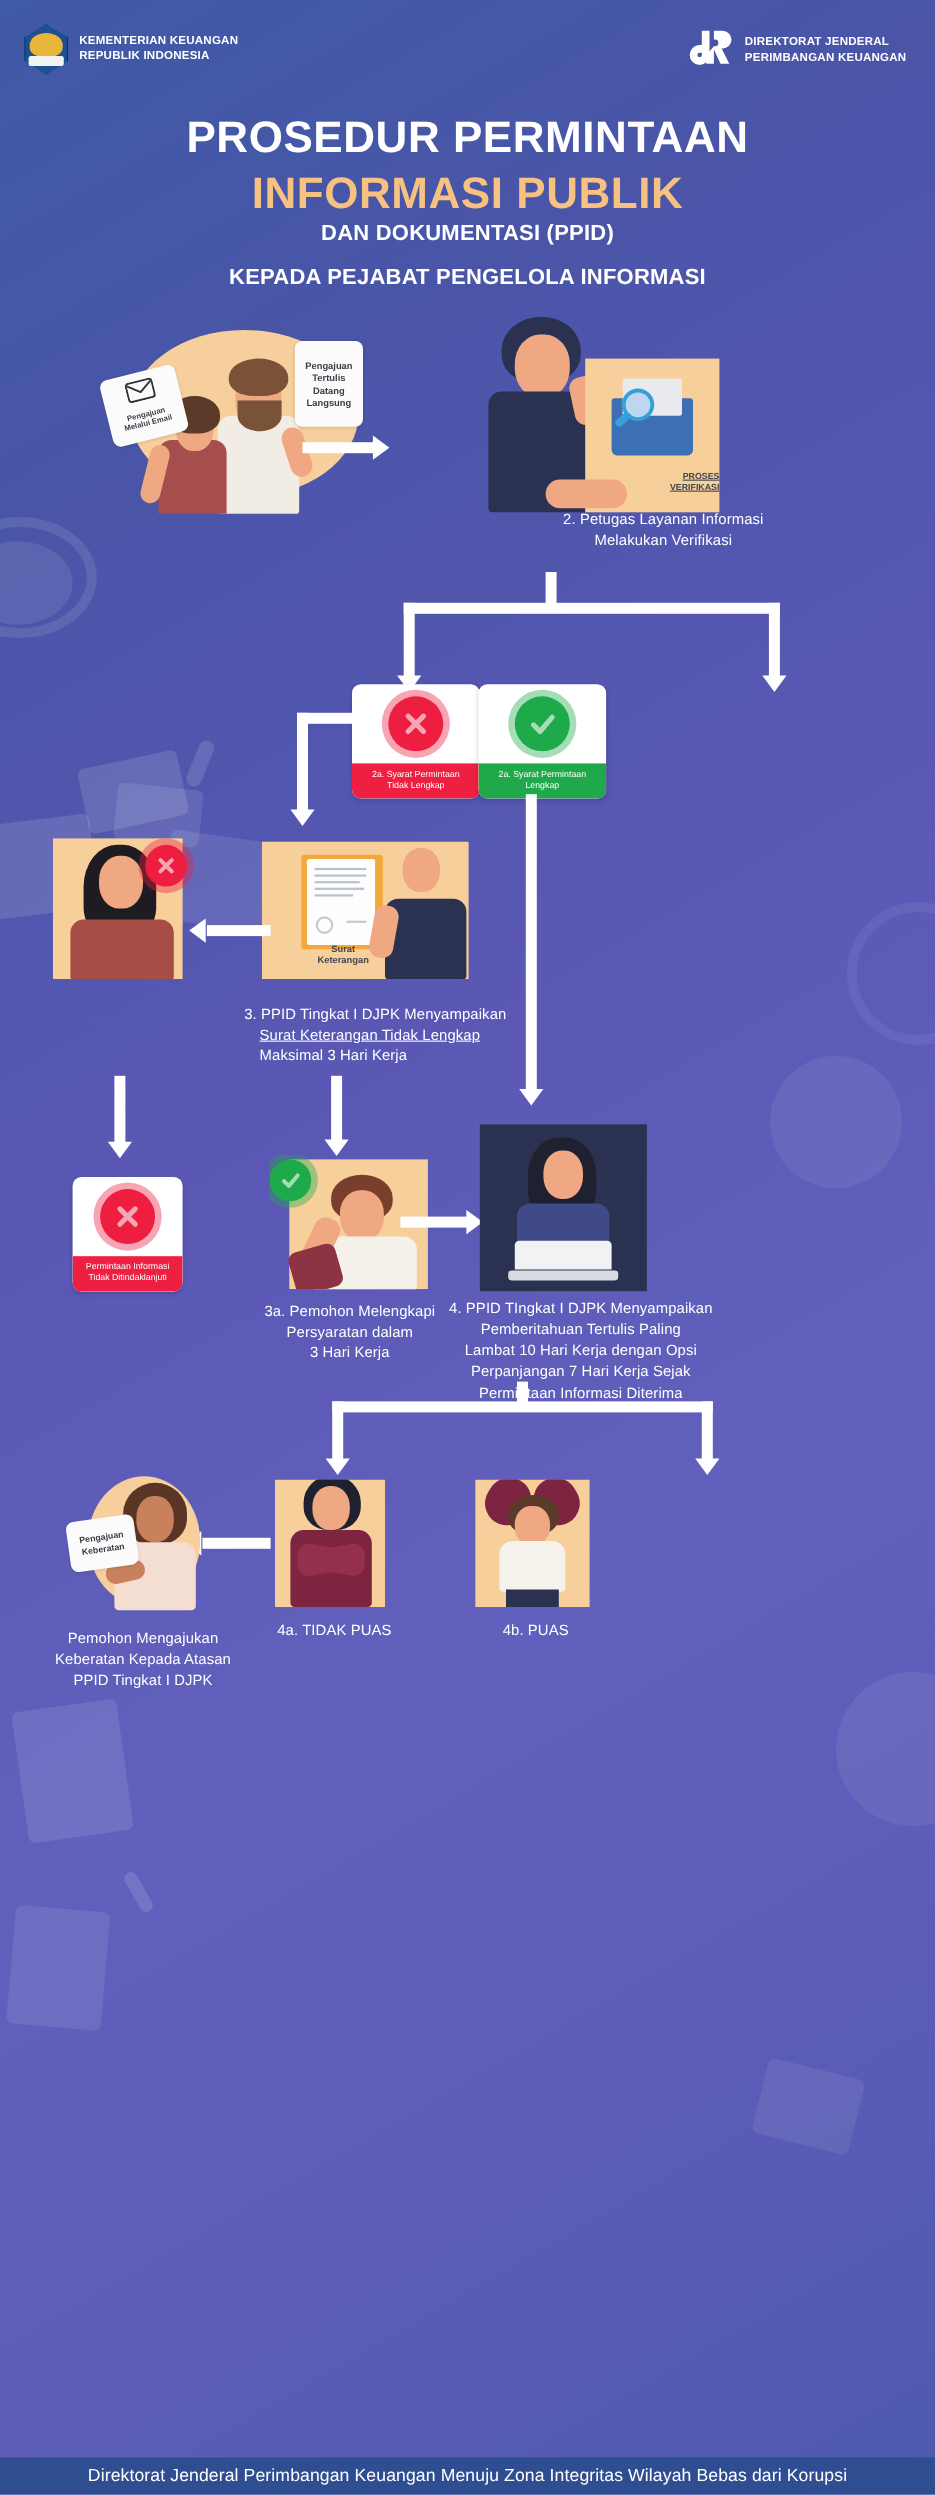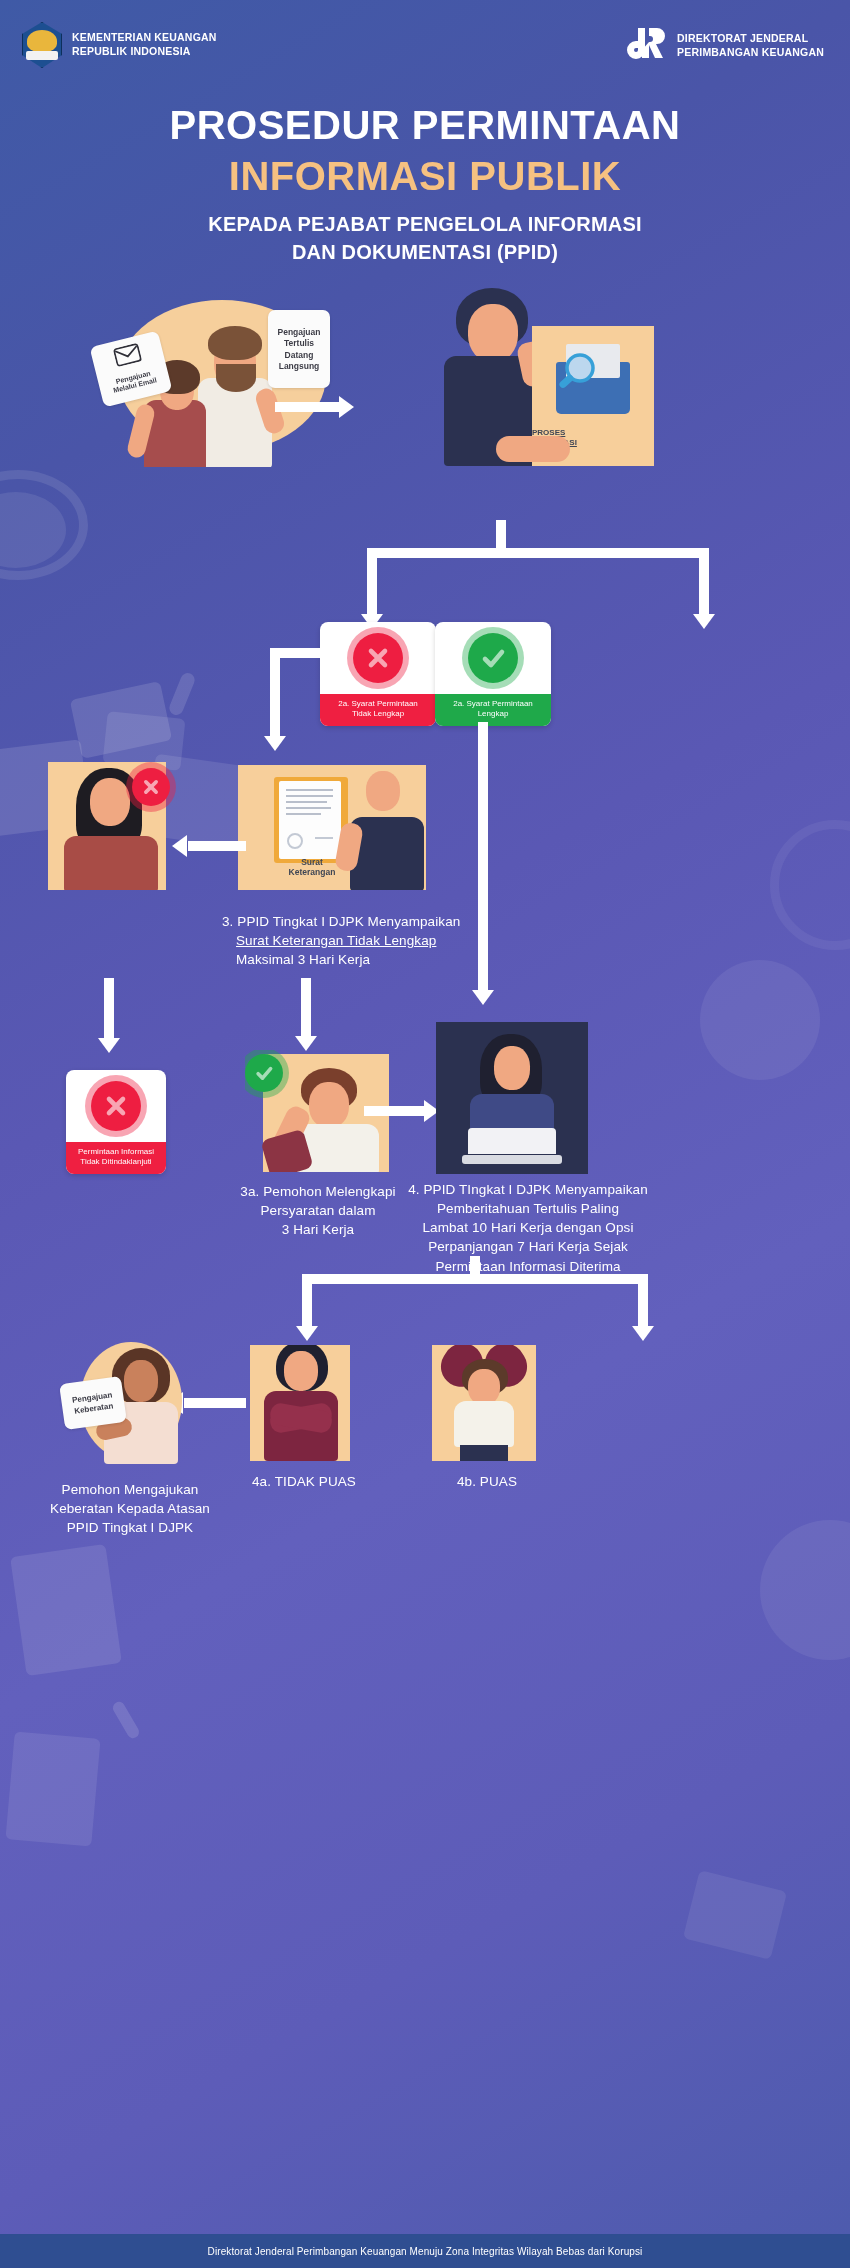--- a/index.html
+++ b/index.html
@@ -122,21 +122,21 @@
   .arrow-head { position: absolute; width: 0; height: 0; }
   .ah-right { border-top: 11px solid transparent; border-bottom: 11px solid transparent; border-left: 15px solid #ffffff; }
   .ah-left  { border-top: 11px solid transparent; border-bottom: 11px solid transparent; border-right: 15px solid #ffffff; }
   .ah-down  { border-left: 11px solid transparent; border-right: 11px solid transparent; border-top: 15px solid #ffffff; }
 
   
   .footer {
     position: absolute; left: 0; bottom: 0; width: 850px; height: 34px;
     background: #2f4e91; display: flex; align-items: center; justify-content: center;
   }
-  .footer-text { color: #ffffff; font-size: 10px; letter-spacing: .1px; }
+  .footer-text { color: #ffffff; font-size: 16px; letter-spacing: .1px; }
 
   
   .hair { position: absolute; border-radius: 50% 50% 42% 42%; }
   .face { position: absolute; background: #f0a882; border-radius: 46%; }
   .torso { position: absolute; border-radius: 12px 12px 4px 4px; }
   .arm { position: absolute; background: #f0a882; border-radius: 10px; }
 </style>
 </head>
 <body>
 
@@ -179,22 +179,22 @@
       <div class="logo-right-text">
         <div>DIREKTORAT JENDERAL</div>
         <div>PERIMBANGAN KEUANGAN</div>
       </div>
     </div>
   </div>
 
   <div class="title-block">
     <div class="title-1">PROSEDUR PERMINTAAN</div>
     <div class="title-2">INFORMASI PUBLIK</div>
+    <div class="subtitle" style="margin-top:2px;">DAN DOKUMENTASI (PPID)</div>
     <div class="subtitle">KEPADA PEJABAT PENGELOLA INFORMASI</div>
-    <div class="subtitle" style="margin-top:2px;">DAN DOKUMENTASI (PPID)</div>
   </div>
 
   <div class="illus" style="left:90px; top:292px; width:260px; height:175px;">
     <div class="blob" style="position:absolute; left:28px; top:8px; width:208px; height:152px;"></div>
 
     <div class="torso" style="left:108px; top:86px; width:74px; height:90px; background:#f1ece4;"></div>
     <div class="face" style="left:124px; top:46px; width:42px; height:50px;"></div>
     <div class="hair" style="left:118px; top:34px; width:54px; height:34px; background:#7a5238;"></div>
     <div style="position:absolute; left:126px; top:72px; width:40px; height:28px; background:#7a5238; border-radius:0 0 50% 50%;"></div>
 
@@ -234,28 +234,32 @@
     <div class="torso" style="left:4px; top:70px; width:96px; height:110px; background:#2b3150;"></div>
     <div class="arm" style="left:80px; top:56px; width:26px; height:44px; transform:rotate(-12deg);"></div>
 
     <div class="panel" style="position:absolute; left:92px; top:40px; width:122px; height:140px;">
       <div style="position:absolute; left:24px; top:36px; width:74px; height:52px; background:#3d6fb4; border-radius:3px 3px 5px 5px;"></div>
       <div style="position:absolute; left:34px; top:18px; width:54px; height:34px; background:#e8eaee; border-radius:2px;"></div>
       <svg width="48" height="48" viewBox="0 0 48 48" style="position:absolute; left:20px; top:24px;">
         <circle cx="28" cy="18" r="13" fill="#bcd7ee" stroke="#37a0d8" stroke-width="3.5"></circle>
         <rect x="6" y="28" width="16" height="7" rx="3.5" fill="#37a0d8" transform="rotate(-42 14 31)"></rect>
       </svg>
-      <div style="position:absolute; left:0; right:16px; bottom:18px; text-align:left; color:#3f4654; font-size:8px; font-weight:bold; line-height:1.25;text-decoration:underline;">
+      <div style="position:absolute; left:0; right:0; bottom:18px; text-align:right; color:#3f4654; font-size:8px; font-weight:bold; line-height:1.25;text-decoration:underline;">
         <div>PROSES</div>
         <div>VERIFIKASI</div>
       </div>
     </div>
     <div class="arm" style="left:56px; top:150px; width:74px; height:26px; border-radius:14px;"></div>
   </div>
 
+  <div class="caption" style="left:448px; top:462px; width:310px;">
+    <div>2. Petugas Layanan Informasi</div>
+    <div>Melakukan Verifikasi</div>
+  </div>
 
   <div style="position:absolute; left:353px; top:520px; width:400px; height:110px;">
     <div class="conn" style="left:143px; top:0; width:10px; height:34px;"></div>
     <div class="conn" style="left:14px; top:28px; width:342px; height:10px;"></div>
     <div class="conn" style="left:14px; top:28px; width:10px; height:70px;"></div>
     <div class="conn" style="left:346px; top:28px; width:10px; height:70px;"></div>
     <div class="arrow-head ah-down" style="left:8px; top:94px;"></div>
     <div class="arrow-head ah-down" style="left:340px; top:94px;"></div>
   </div>
 

